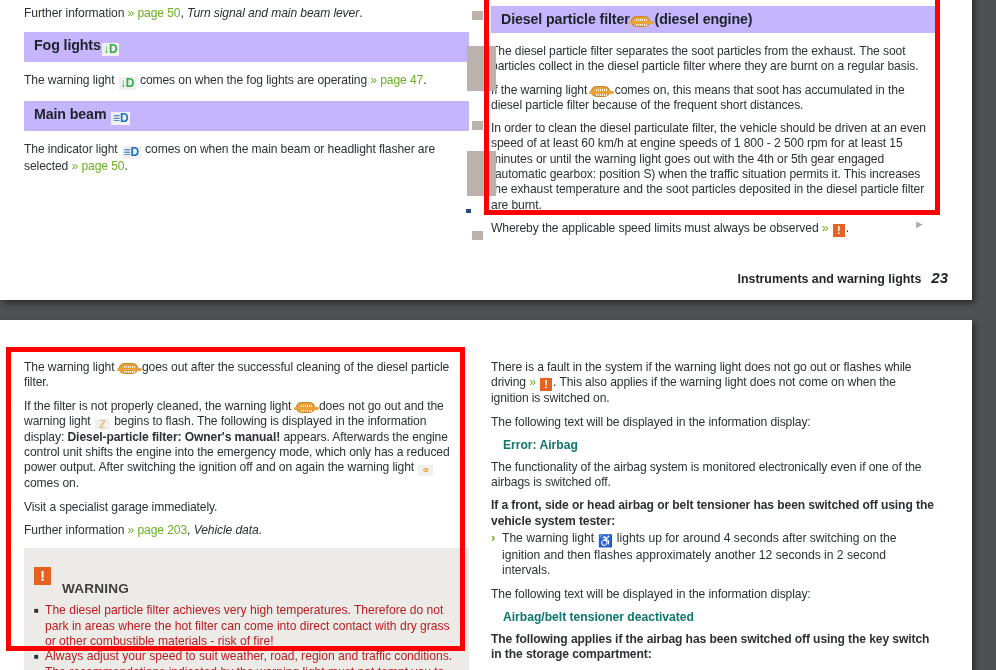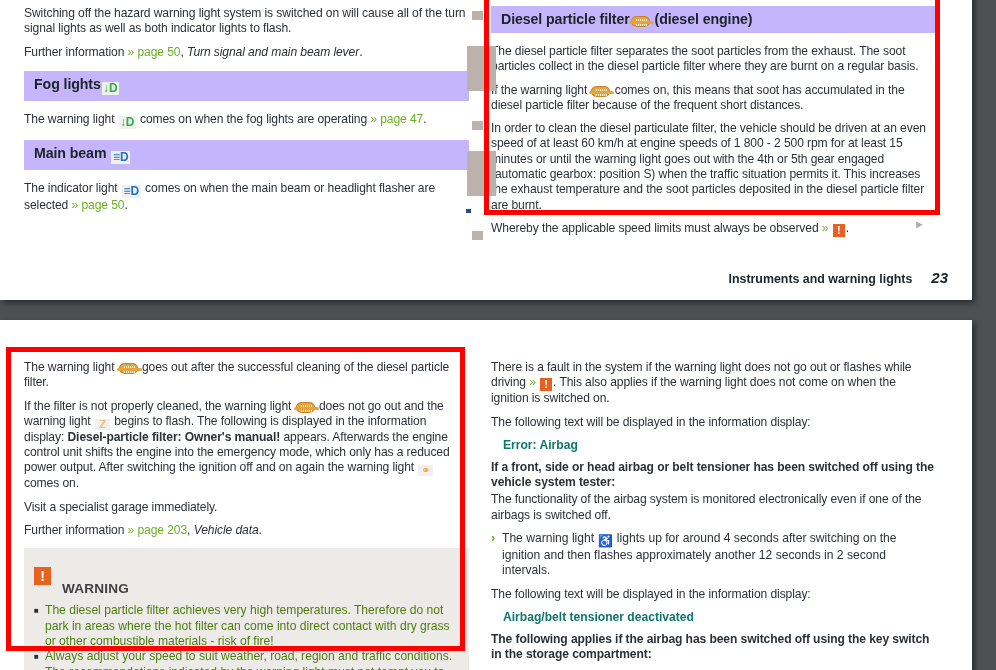--- a/index.html
+++ b/index.html
@@ -85,21 +85,21 @@
     content: "\203A";
     position: absolute; left: 0; top: -1px;
     color: #6ab023; font-weight: bold; font-size: 13px;
   }
 
   ul.sq-list { list-style: none; margin: 0; padding: 0; }
   ul.sq-list li {
     position: relative;
     font-size: 12.1px;
     line-height: 15.3px;
-    color: #4d7c0f;
+    color: #b91c1c;
     padding-left: 11px;
   }
   ul.sq-list li::before {
     content: "\25A0";
     position: absolute; left: 0; top: 0px;
     color: #2c3137; font-size: 8px; line-height: 16px;
   }
 
   
   .ic {
@@ -181,21 +181,21 @@
   .warnbox-head .ttl {
     font-size: 13.6px; font-weight: bold; color: #404040;
     letter-spacing: .2px;
     margin-top: 25px;
   }
 
   
   .footer {
     position: absolute;
     right: 24px; bottom: 14px;
-    display: flex; align-items: baseline; gap: 19px;
+    display: flex; align-items: baseline; gap: 10px;
     font-weight: bold; color: #1d2328;
   }
   .footer .sec { font-size: 12.4px; }
   .footer .pno { font-size: 15px; font-style: italic; }
 
   
   .marker {
     position: absolute;
     background: #bbb2ad;
     width: 11px;
@@ -226,21 +226,20 @@
 
 <div id="viewport">
 
   <div class="page" id="page-top">
     <div class="page-inner">
 
       <div class="cols" style="top:40px;">
 
         <div class="col">
 
-          <p class="p">Switching off the hazard warning light system is switched on will cause all of the turn signal lights as well as both indicator lights to flash.</p>
 
           <p class="p"><span>Further information</span> <span class="ref">»</span> <span class="ref">page 50</span><span>,</span> <span class="ital">Turn signal and main beam lever</span><span>.</span></p>
 
           <div class="hbar"><span>Fog lights</span><span class="ic ic-fog">↓D</span></div>
 
           <p class="p"><span>The warning light</span> <span class="ic ic-fog">↓D</span> <span>comes on when the fog lights are operating</span> <span class="ref">»</span> <span class="ref">page 47</span><span>.</span></p>
 
           <div class="hbar"><span>Main beam</span> <span class="ic ic-beam">≡D</span></div>
 
           <p class="p"><span>The indicator light</span> <span class="ic ic-beam">≡D</span> <span>comes on when the main beam or headlight flasher are selected</span> <span class="ref">»</span> <span class="ref">page 50</span><span>.</span></p>
@@ -307,23 +306,23 @@
         </div>
 
         <div class="col">
 
           <p class="p"><span>There is a fault in the system if the warning light does not go out or flashes while driving</span> <span class="ref">»</span> <span class="ic ic-warn-sq">!</span><span>. This also applies if the warning light does not come on when the ignition is switched on.</span></p>
 
           <p class="p">The following text will be displayed in the information display:</p>
 
           <div class="display-text">Error: Airbag</div>
 
+          <p class="p">The functionality of the airbag system is monitored electronically even if one of the airbags is switched off.</p>
+
           <p class="p bold" style="margin-bottom:2px;">If a front, side or head airbag or belt tensioner has been switched off using the vehicle system tester:</p>
-
-          <p class="p">The functionality of the airbag system is monitored electronically even if one of the airbags is switched off.</p>
 
           <ul class="chev-list">
             <li><span>The warning light</span> <span class="ic ic-airbag">♿</span> <span>lights up for around 4 seconds after switching on the ignition and then flashes approximately another 12 seconds in 2 second intervals.</span></li>
           </ul>
 
           <p class="p">The following text will be displayed in the information display:</p>
 
           <div class="display-text">Airbag/belt tensioner deactivated</div>
 
           <p class="p bold" style="margin-bottom:16px;">The following applies if the airbag has been switched off using the key switch in the storage compartment:</p>

